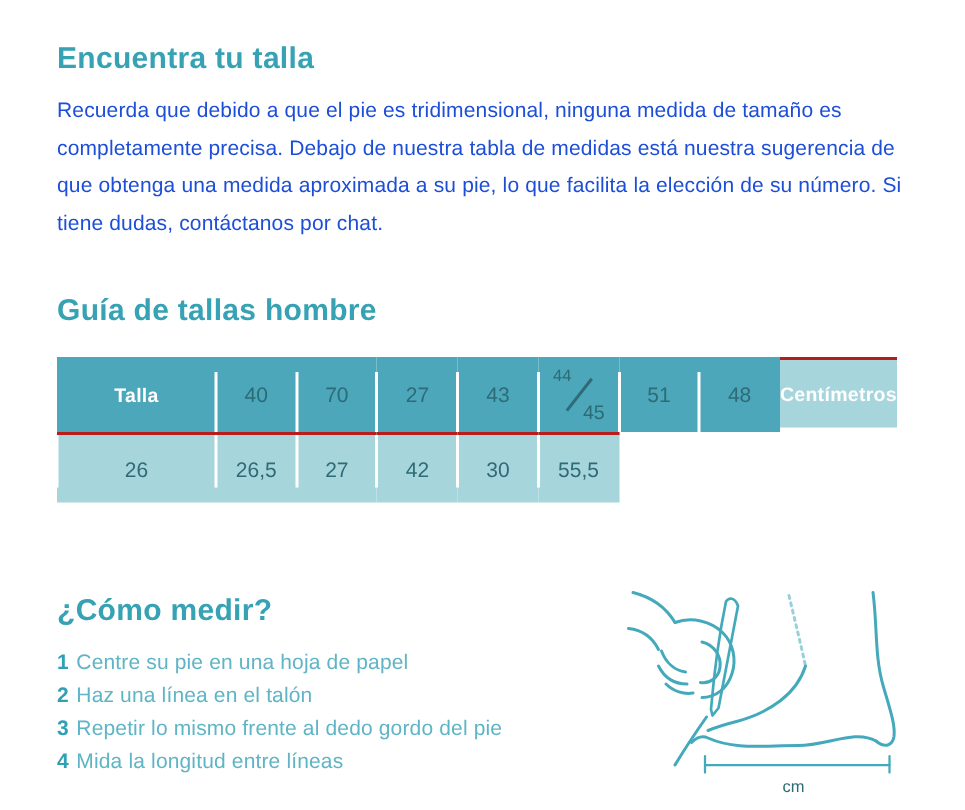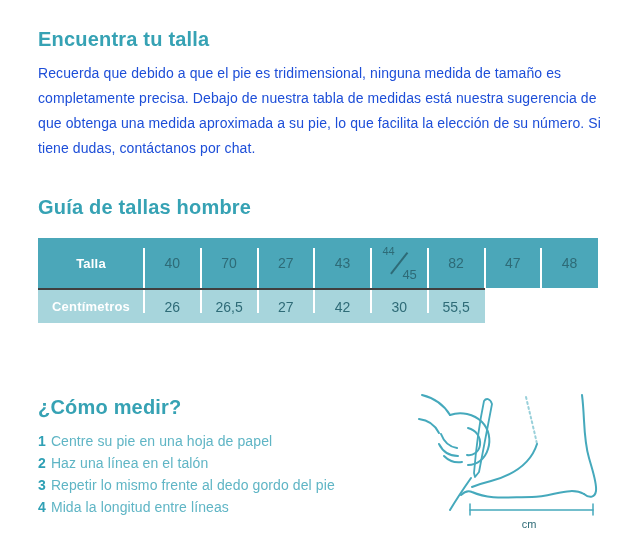--- a/index.html
+++ b/index.html
@@ -29,21 +29,21 @@
   .size-table {
     position: absolute; left: 38px; top: 238px; width: 560px;
     display: grid; grid-template-columns: 106px repeat(8, 1fr);
   }
   .cell {
     position: relative;
     display: flex; align-items: center; justify-content: center;
     font-size: 14px; color: #2e6b77;
   }
   .r1 { height: 50px; background: #4ba7b9; }
-  .r2 { height: 35px; background: #a7d5dc; border-top: 2px solid #404040; }
+  .r2 { height: 47px; background: #a7d5dc; border-top: 2px solid #b91c1c; }
   .cell.rowlabel { font-size: 13px; font-weight: 700; color: #ffffff; letter-spacing: 0.2px; }
   .v::before {
     content: ""; position: absolute; left: -1px; width: 2px; background: #ffffff;
   }
   .r1.v::before { top: 10px; bottom: 0; }
   .r2.v::before { top: 0; bottom: 10px; }
 
   .frac-top  { position: absolute; top: 7px;    left: 50%; transform: translateX(-17px); font-size: 11px; }
   .frac-bot  { position: absolute; bottom: 6px; left: 50%; transform: translateX(3px);  font-size: 13px; }
   .frac-slash {
@@ -74,22 +74,21 @@
   <div class="cell r1 rowlabel">Talla</div>
   <div class="cell r1 v">40</div>
   <div class="cell r1 v">70</div>
   <div class="cell r1 v">27</div>
   <div class="cell r1 v">43</div>
   <div class="cell r1 v">
     <span class="frac-top">44</span>
     <span class="frac-slash"></span>
     <span class="frac-bot">45</span>
   </div>
-  <div class="cell r1 v">82</div>
-  <div class="cell r1 v">47</div>
+  <div class="cell r1 v">51</div>
   <div class="cell r1 v">48</div>
 
   <div class="cell r2 rowlabel">Centímetros</div>
   <div class="cell r2 v">26</div>
   <div class="cell r2 v">26,5</div>
   <div class="cell r2 v">27</div>
   <div class="cell r2 v">42</div>
   <div class="cell r2 v">30</div>
   <div class="cell r2 v">55,5</div>
 </div>

